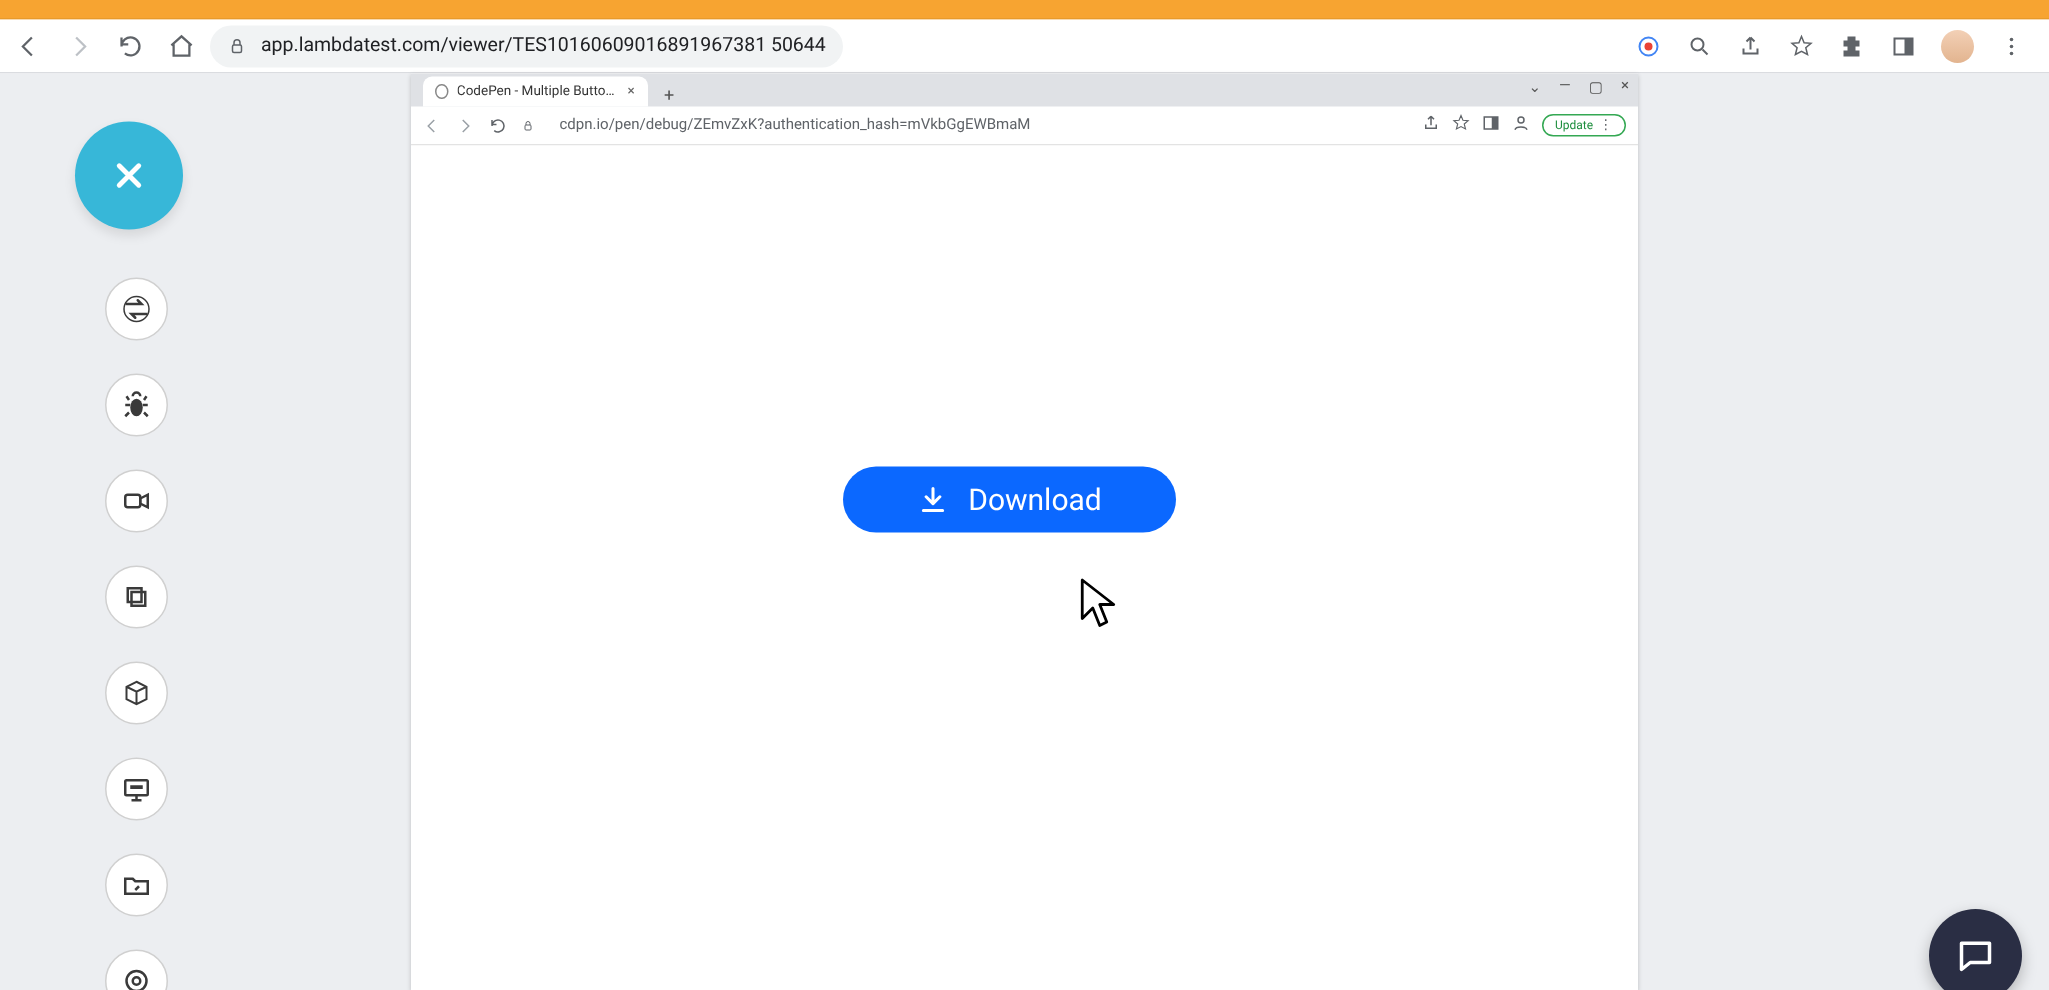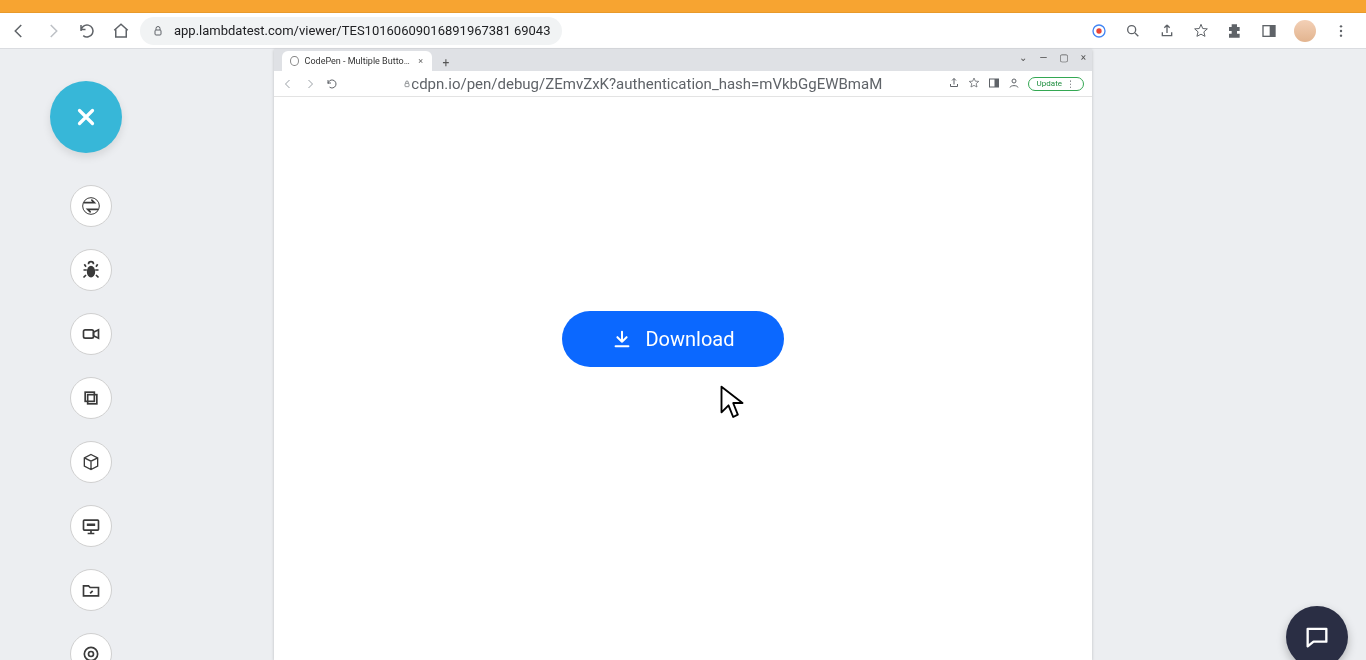--- a/index.html
+++ b/index.html
@@ -94,38 +94,38 @@
   .inner-newtab{width:16px;height:16px;color:#555;display:flex;align-items:center;justify-content:center;margin-left:6px;cursor:pointer;font-size:12px;}
   .inner-winctrls{ position:absolute; right:6px; top:3px; display:flex; gap:12px; color:#555;}
   .inner-winctrls span{cursor:pointer; font-size:10px;}
 
   .inner-omnibar {
     height: 26px; background:#fff; border-bottom:1px solid #e3e3e3;
     display:flex; align-items:center; padding:0 8px; gap:10px;
   }
   .inner-omnibar .nv{width:12px;height:12px;color:#9aa0a6;display:flex;align-items:center;justify-content:center;cursor:pointer;}
   .inner-omnibar .nv.active{color:#5f6368;}
-  .inner-url{flex:1;display:flex;align-items:center;gap:0;font-size:15px;color:#5f6368;justify-content:center;}
+  .inner-url{flex:1;display:flex;align-items:center;gap:17px;font-size:10px;color:#5f6368;}
   .inner-url .lk{width:8px;height:8px;color:#5f6368;}
   .inner-rt{display:flex;gap:8px;}
   .inner-rt .ri{width:12px;height:12px;color:#5f6368;cursor:pointer;display:flex;align-items:center;justify-content:center;}
   .update-pill{border:1px solid #34a853;color:#1e8e3e;border-radius:10px;font-size:8px;padding:1px 8px;display:flex;align-items:center;gap:4px;cursor:pointer;}
   .update-pill .dots{font-size:9px;color:#5f6368;}
 
   
   .inner-content{
     position:relative;
     width:100%;
     height: calc(100% - 48px);
     background:#fff;
   }
   .dl-button{
     position:absolute;
     left: 288px; top: 214px;
-    width: 222px; height: 56px;
+    width: 222px; height: 44px;
     border-radius: 28px;
     background:#0b68ff;
     color:#fff;
     display:flex;align-items:center;justify-content:center;
     gap:12px;
     font-size:20px;
     cursor:pointer;
   }
   .dl-icon{width:22px;height:22px;display:flex;align-items:center;justify-content:center;}
   .cursor-img{
@@ -176,21 +176,21 @@
     </div>
   </div>
   <div class="omnibox-wrap">
     <div class="omnibox">
       <span class="lock-dot">
         <svg viewBox="0 0 24 24" width="12" height="12">
             <rect x="6" y="10" width="12" height="10" rx="2" fill="none" stroke="currentColor" stroke-width="2"></rect>
             <path d="M8 10V7a4 4 0 1 1 8 0v3" fill="none" stroke="currentColor" stroke-width="2"></path>
           </svg>
       </span>
-      <span>app.lambdatest.com/viewer/TES10160609016891967381 69043</span>
+      <span>app.lambdatest.com/viewer/TES10160609016891967381 50644</span>
     </div>
   </div>
   <div class="right-icons">
     <div class="ic">
         <svg viewBox="0 0 24 24" width="16" height="16">
           <circle cx="12" cy="12" r="9" fill="none" stroke="#4285f4" stroke-width="2"></circle>
           <circle cx="12" cy="12" r="4" fill="#ea4335"></circle>
         </svg>
       </div>
     <div class="ic">

